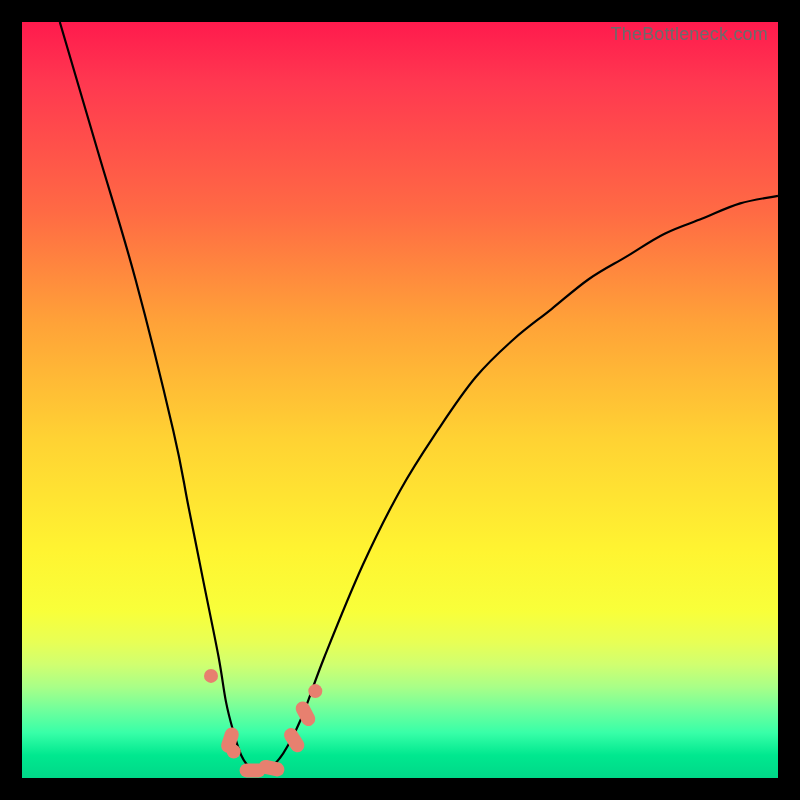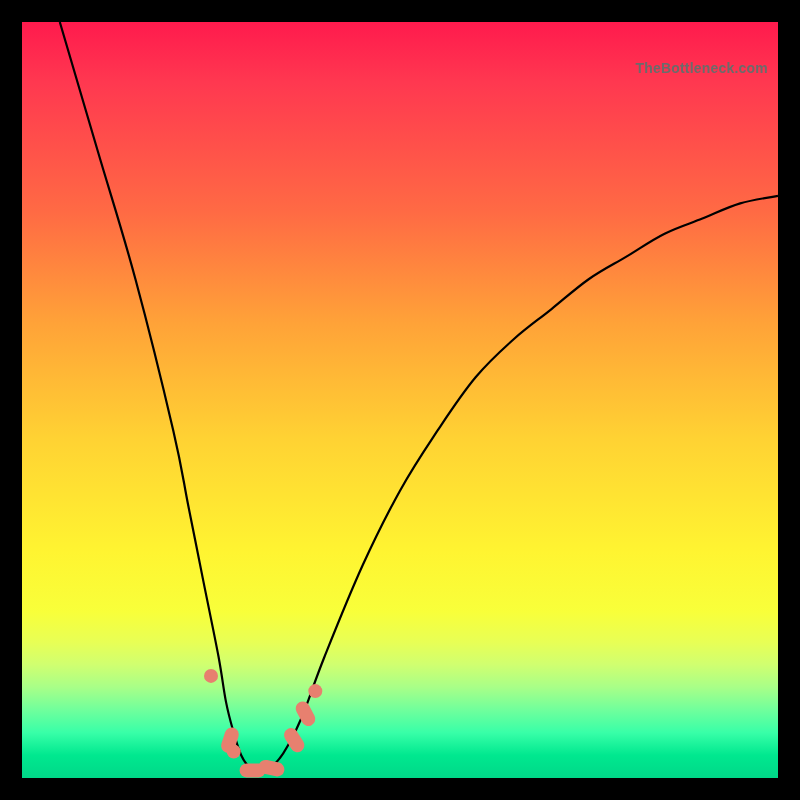--- a/index.html
+++ b/index.html
@@ -33,26 +33,25 @@
       #38ffa8 94%,
       #00e88f 97%,
       #00d888 100%
     );
   }
   .watermark {
     position: absolute;
     top: 2px;
     right: 10px;
     color: #6b6b6b;
-    font-size: 14px;
-    font-weight: 700;
+    font-size: 18px;
+    font-weight: 400;
     letter-spacing: 0.2px;
     z-index: 10;
     user-select: none;
-    margin-top: 36px;
   }
   svg.curve {
     position: absolute;
     left: 0;
     top: 0;
     width: 756px;
     height: 756px;
     overflow: visible;
   }
   .curve-path {

